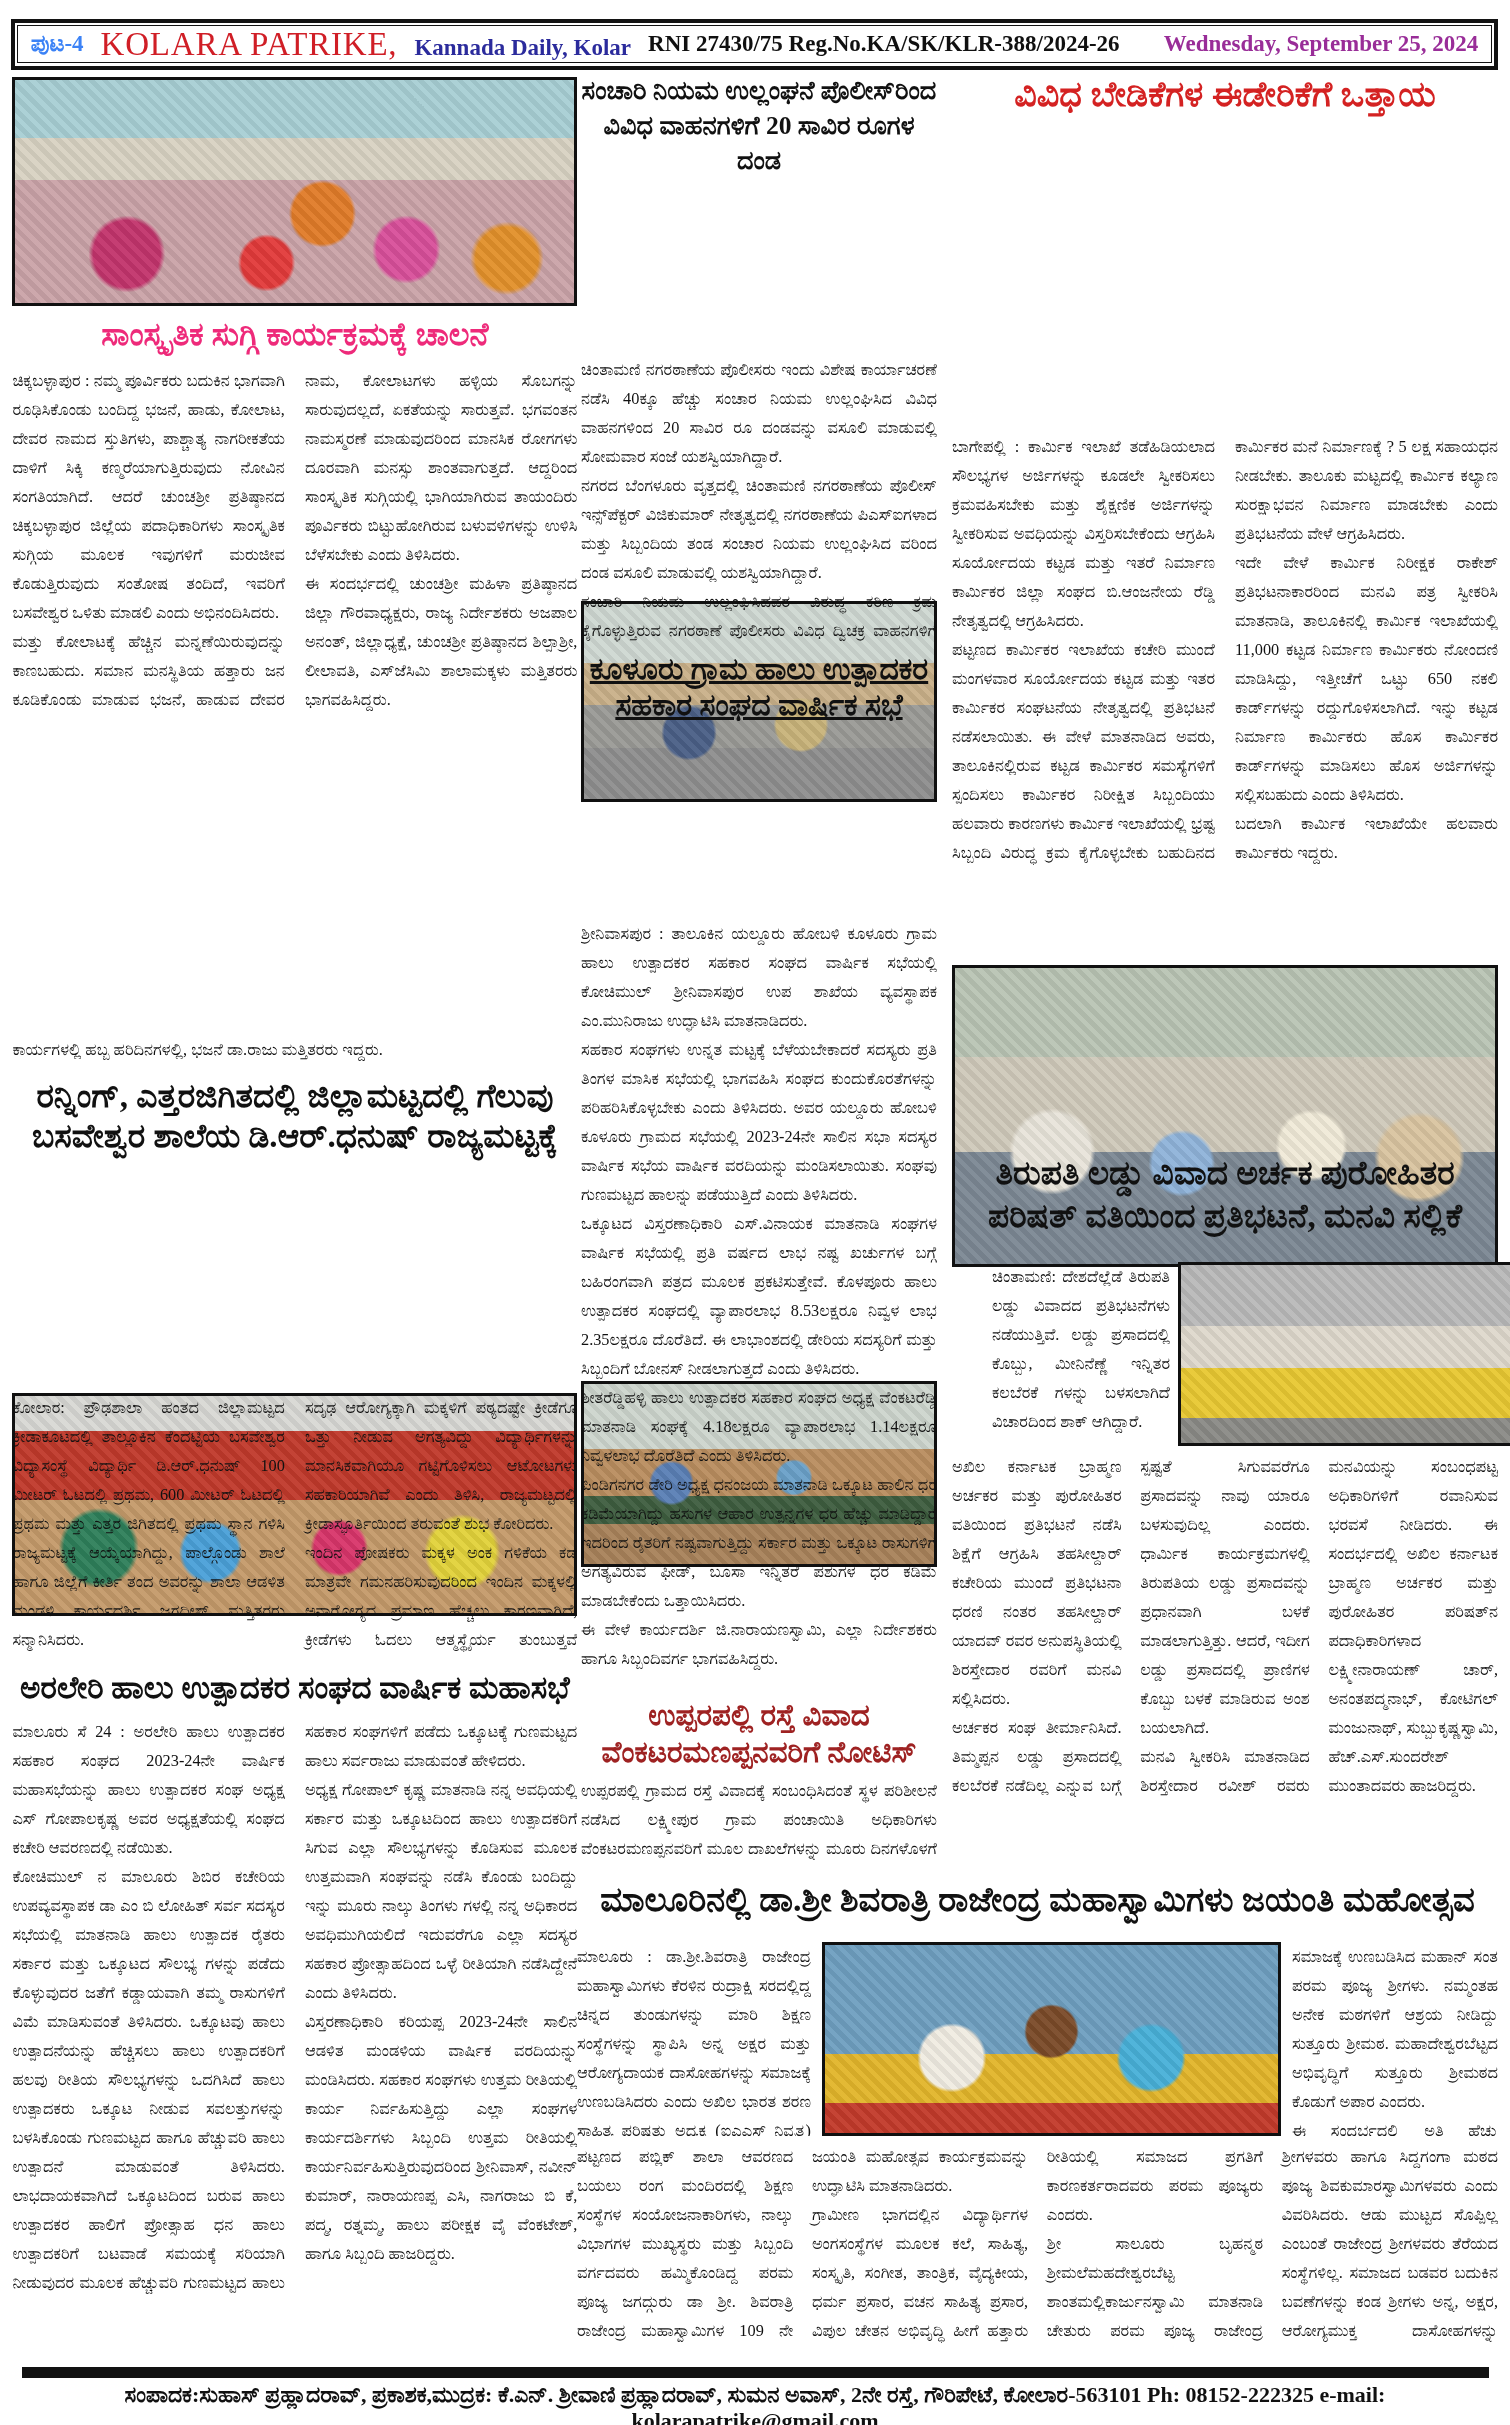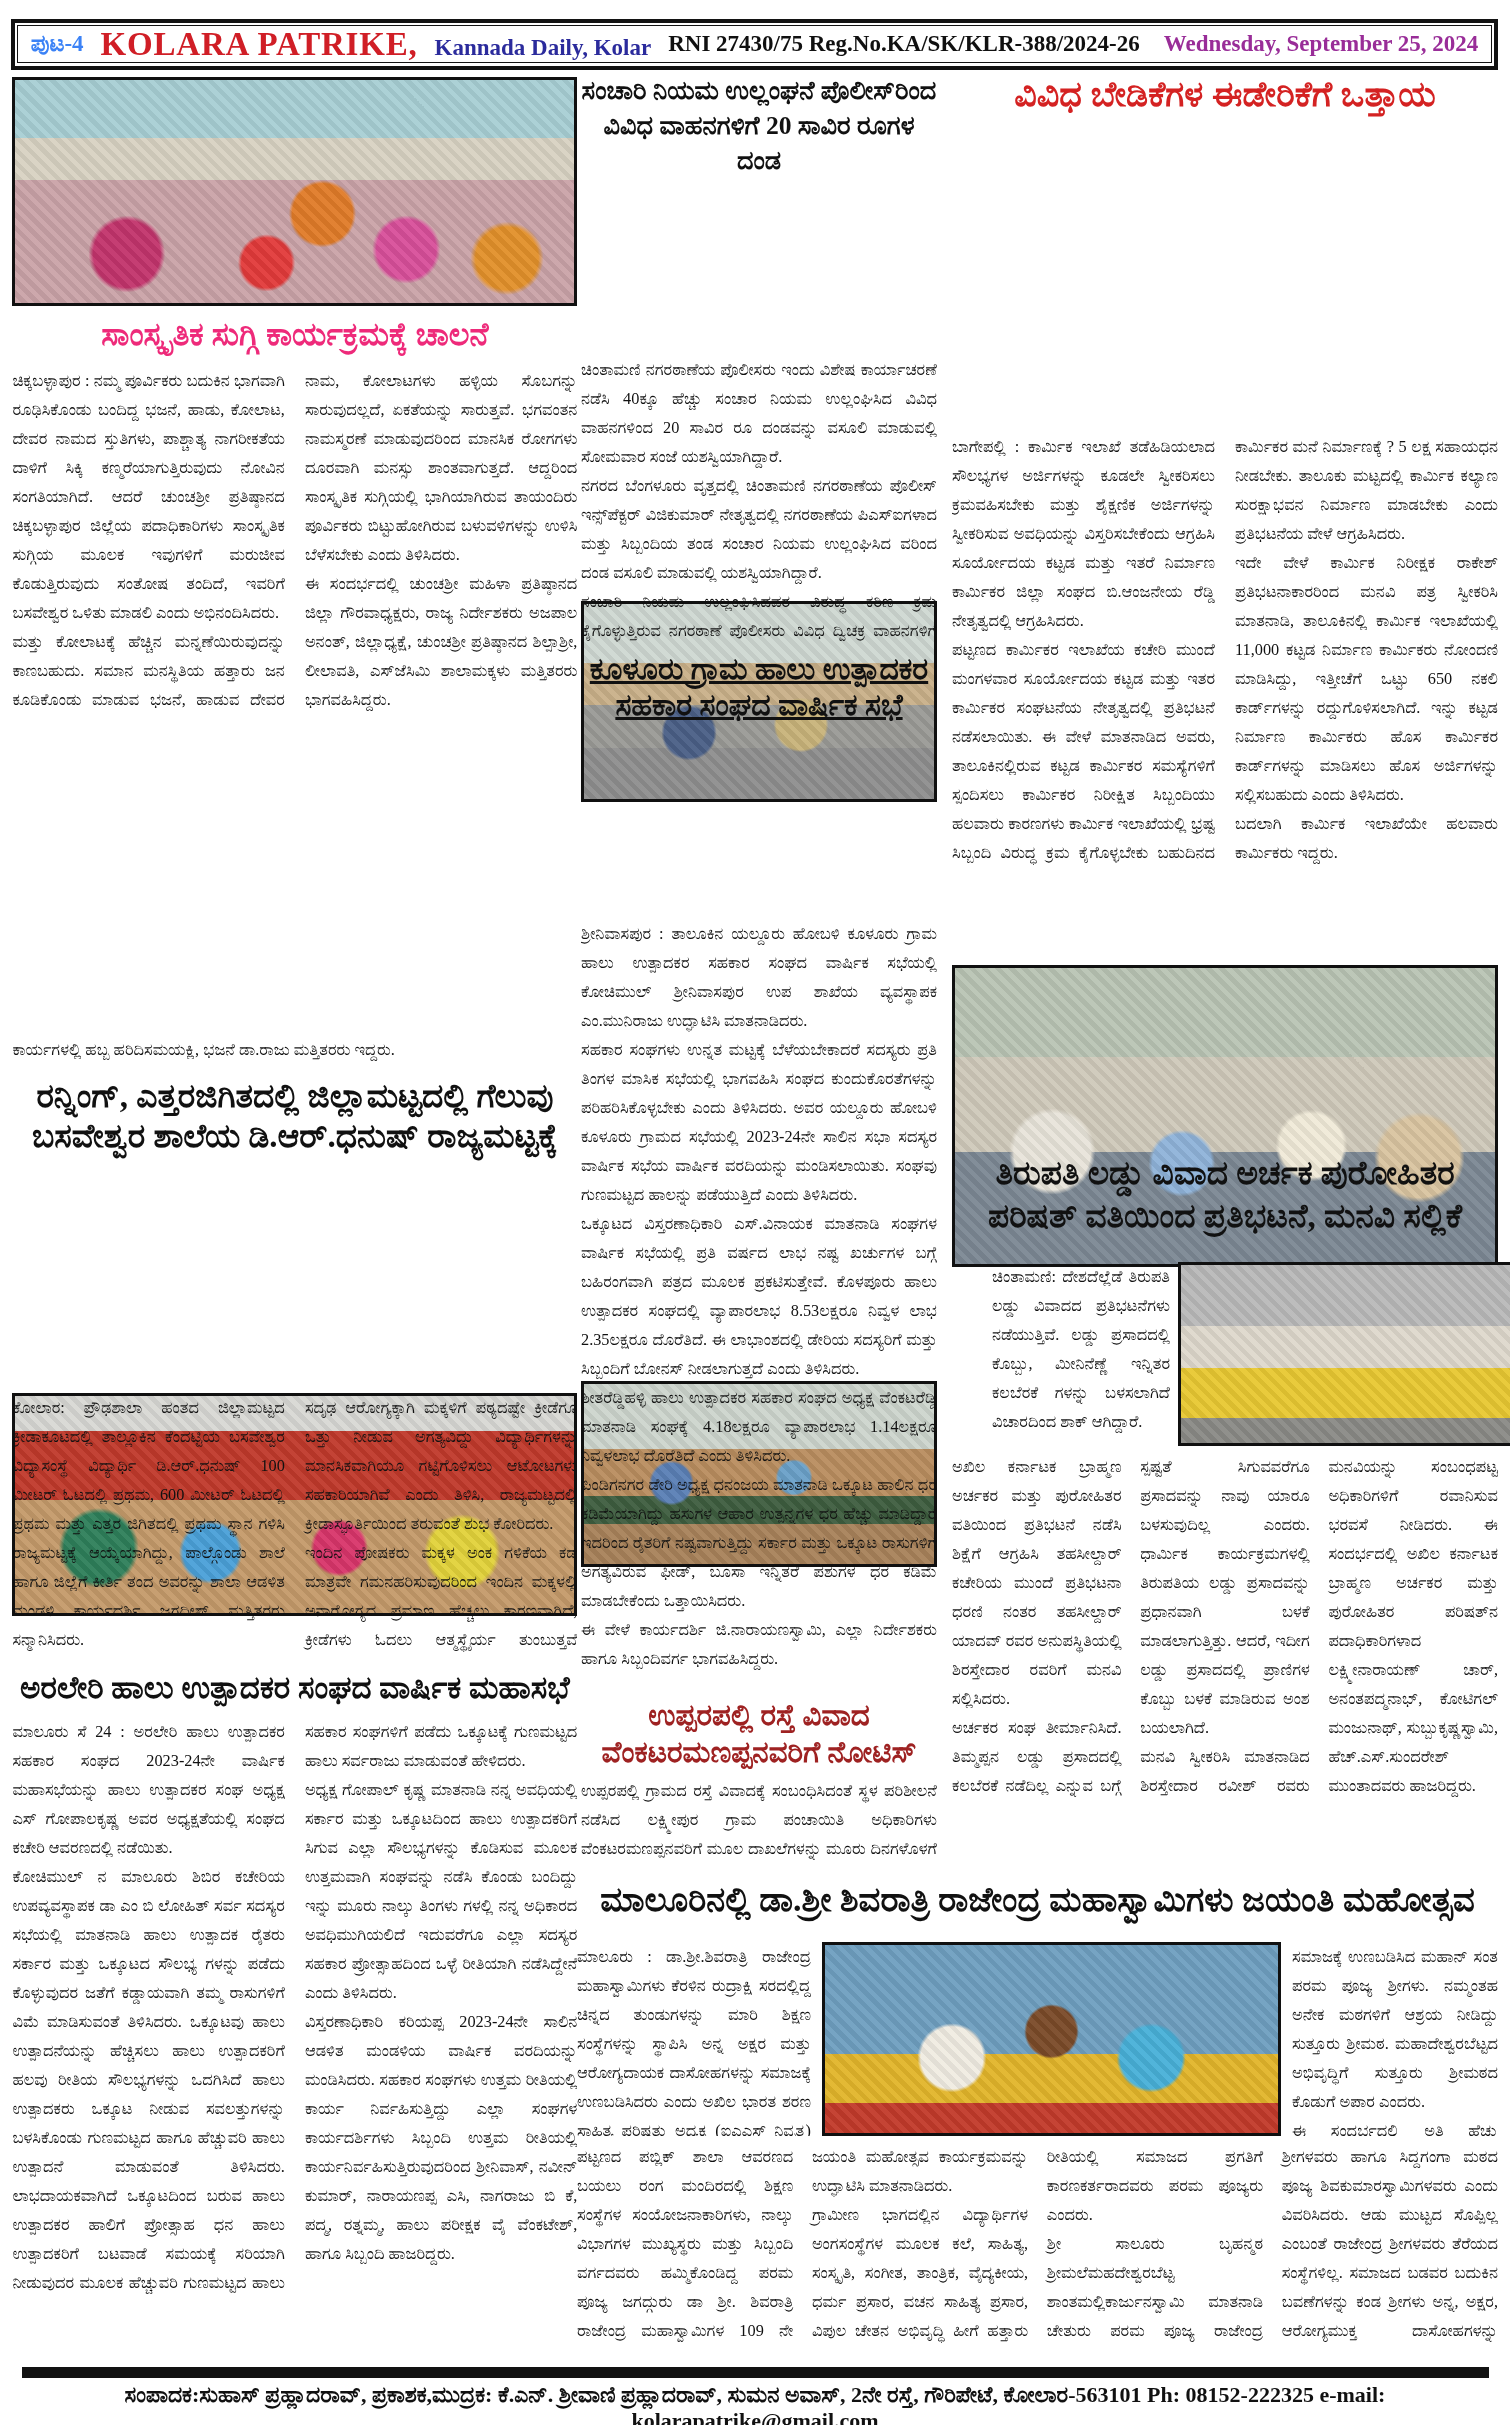--- a/index.html
+++ b/index.html
@@ -12,21 +12,21 @@
   #page{
     position:relative;width:1510px;height:2426px;background:#ffffff;
     font-family:"Liberation Serif", serif;color:var(--ink);
     margin:0 auto;overflow:hidden;
   }
   .abs{position:absolute;}
   
   #masthead{left:11px;top:18.6px;width:1487px;height:51px;border:4.6px solid #131313;padding:2.3px;background:#fff;}
   #masthead-inner{width:100%;height:100%;border:1.5px solid #131313;display:flex;align-items:center;gap:17px;padding:0 12.4px;white-space:nowrap;overflow:hidden;}
   .mh-page{font-size:23px;font-weight:bold;color:#3b82f6;}
-  .mh-name{font-size:33px;font-weight:bold;color:var(--brand-red);letter-spacing:0.8px;}
+  .mh-name{font-size:33px;font-weight:normal;color:var(--brand-red);letter-spacing:0.8px;}
   .mh-sub{font-size:23px;font-weight:bold;color:var(--brand-blue);margin-top:8px;}
   .mh-reg{font-size:23px;font-weight:bold;color:#101010;}
   .mh-date{font-size:23px;font-weight:bold;color:var(--brand-purple);margin-left:auto;}
   
   .photo{border:3.1px solid #101010;position:relative;overflow:hidden;}
   .photo::after{content:"";position:absolute;inset:0;
     background:repeating-linear-gradient(45deg,rgba(255,255,255,.05) 0 4.6px,rgba(0,0,0,.06) 4.6px 9.3px);}
   .ph-suggi{background:
      radial-gradient(circle at 20% 78%, #c2346c 0 7%, transparent 8%),
      radial-gradient(circle at 45% 82%, #e23a3a 0 7%, transparent 8%),
@@ -89,21 +89,21 @@
       <span class="mh-reg">RNI 27430/75 Reg.No.KA/SK/KLR-388/2024-26</span>
       <span class="mh-date">Wednesday, September 25, 2024</span>
     </div>
   </div>
 
   <div class="abs photo ph-suggi" style="left:12.4px;top:77px;width:565px;height:229px;"></div>
   <div class="abs hl hl-pink" style="left:12.4px;top:313px;width:565px;height:48px;">ಸಾಂಸ್ಕೃತಿಕ ಸುಗ್ಗಿ ಕಾರ್ಯಕ್ರಮಕ್ಕೆ ಚಾಲನೆ</div>
   <div class="abs body-text cols2" style="left:12.4px;top:366px;width:565px;height:665px;">ಚಿಕ್ಕಬಳ್ಳಾಪುರ : ನಮ್ಮ ಪೂರ್ವಿಕರು ಬದುಕಿನ ಭಾಗವಾಗಿ ರೂಢಿಸಿಕೊಂಡು ಬಂದಿದ್ದ ಭಜನೆ, ಹಾಡು, ಕೋಲಾಟ, ದೇವರ ನಾಮದ ಸ್ತುತಿಗಳು, ಪಾಶ್ಚಾತ್ಯ ನಾಗರೀಕತೆಯ ದಾಳಿಗೆ ಸಿಕ್ಕಿ ಕಣ್ಮರೆಯಾಗುತ್ತಿರುವುದು ನೋವಿನ ಸಂಗತಿಯಾಗಿದೆ. ಆದರೆ ಚುಂಚಶ್ರೀ ಪ್ರತಿಷ್ಠಾನದ ಚಿಕ್ಕಬಳ್ಳಾಪುರ ಜಿಲ್ಲೆಯ ಪದಾಧಿಕಾರಿಗಳು ಸಾಂಸ್ಕೃತಿಕ ಸುಗ್ಗಿಯ ಮೂಲಕ ಇವುಗಳಿಗೆ ಮರುಜೀವ ಕೊಡುತ್ತಿರುವುದು ಸಂತೋಷ ತಂದಿದೆ, ಇವರಿಗೆ ಬಸವೇಶ್ವರ ಒಳಿತು ಮಾಡಲಿ ಎಂದು ಅಭಿನಂದಿಸಿದರು.
 ಮತ್ತು ಕೋಲಾಟಕ್ಕೆ ಹೆಚ್ಚಿನ ಮನ್ನಣೆಯಿರುವುದನ್ನು ಕಾಣಬಹುದು. ಸಮಾನ ಮನಸ್ಥಿತಿಯ ಹತ್ತಾರು ಜನ ಕೂಡಿಕೊಂಡು ಮಾಡುವ ಭಜನೆ, ಹಾಡುವ ದೇವರ ನಾಮ, ಕೋಲಾಟಗಳು ಹಳ್ಳಿಯ ಸೊಬಗನ್ನು ಸಾರುವುದಲ್ಲದೆ, ಏಕತೆಯನ್ನು ಸಾರುತ್ತವೆ. ಭಗವಂತನ ನಾಮಸ್ಮರಣೆ ಮಾಡುವುದರಿಂದ ಮಾನಸಿಕ ರೋಗಗಳು ದೂರವಾಗಿ ಮನಸ್ಸು ಶಾಂತವಾಗುತ್ತದೆ. ಆದ್ದರಿಂದ ಸಾಂಸ್ಕೃತಿಕ ಸುಗ್ಗಿಯಲ್ಲಿ ಭಾಗಿಯಾಗಿರುವ ತಾಯಂದಿರು ಪೂರ್ವಿಕರು ಬಿಟ್ಟುಹೋಗಿರುವ ಬಳುವಳಿಗಳನ್ನು ಉಳಿಸಿ ಬೆಳೆಸಬೇಕು ಎಂದು ತಿಳಿಸಿದರು.
 ಈ ಸಂದರ್ಭದಲ್ಲಿ ಚುಂಚಶ್ರೀ ಮಹಿಳಾ ಪ್ರತಿಷ್ಠಾನದ ಜಿಲ್ಲಾ ಗೌರವಾಧ್ಯಕ್ಷರು, ರಾಜ್ಯ ನಿರ್ದೇಶಕರು ಅಜಪಾಲ ಅನಂತ್, ಜಿಲ್ಲಾಧ್ಯಕ್ಷೆ, ಚುಂಚಶ್ರೀ ಪ್ರತಿಷ್ಠಾನದ ಶಿಲ್ಪಾಶ್ರೀ, ಲೀಲಾವತಿ, ಎಸ್‌ಜೆಸಿಮಿ ಶಾಲಾಮಕ್ಕಳು ಮತ್ತಿತರರು ಭಾಗವಹಿಸಿದ್ದರು.</div>
-  <div class="abs body-text" style="left:12.4px;top:1035px;width:565px;height:36px;">ಕಾರ್ಯಗಳಲ್ಲಿ ಹಬ್ಬ ಹರಿದಿಸಮಯಕ್ಲಿ, ಭಜನೆ ಡಾ.ರಾಜು ಮತ್ತಿತರರು ಇದ್ದರು.</div>
+  <div class="abs body-text" style="left:12.4px;top:1035px;width:565px;height:36px;">ಕಾರ್ಯಗಳಲ್ಲಿ ಹಬ್ಬ ಹರಿದಿನಗಳಲ್ಲಿ, ಭಜನೆ ಡಾ.ರಾಜು ಮತ್ತಿತರರು ಇದ್ದರು.</div>
 
   <div class="abs hl" style="left:12.4px;top:1076px;width:565px;height:84px;font-size:33px;line-height:40px;">ರನ್ನಿಂಗ್, ಎತ್ತರಜಿಗಿತದಲ್ಲಿ ಜಿಲ್ಲಾಮಟ್ಟದಲ್ಲಿ ಗೆಲುವು ಬಸವೇಶ್ವರ ಶಾಲೆಯ ಡಿ.ಆರ್.ಧನುಷ್ ರಾಜ್ಯಮಟ್ಟಕ್ಕೆ</div>
   <div class="abs photo ph-school" style="left:12.4px;top:1164px;width:565px;height:223px;"></div>
   <div class="abs body-text cols2" style="left:12.4px;top:1393px;width:565px;height:267px;">ಕೋಲಾರ: ಪ್ರೌಢಶಾಲಾ ಹಂತದ ಜಿಲ್ಲಾಮಟ್ಟದ ಕ್ರೀಡಾಕೂಟದಲ್ಲಿ ತಾಲ್ಲೂಕಿನ ಕೆಂದಟ್ಟಿಯ ಬಸವೇಶ್ವರ ವಿದ್ಯಾಸಂಸ್ಥೆ ವಿದ್ಯಾರ್ಥಿ ಡಿ.ಆರ್.ಧನುಷ್ 100 ಮೀಟರ್ ಓಟದಲ್ಲಿ ಪ್ರಥಮ, 600 ಮೀಟರ್ ಓಟದಲ್ಲಿ ಪ್ರಥಮ ಮತ್ತು ಎತ್ತರ ಜಿಗಿತದಲ್ಲಿ ಪ್ರಥಮ ಸ್ಥಾನ ಗಳಿಸಿ ರಾಜ್ಯಮಟ್ಟಕ್ಕೆ ಆಯ್ಕೆಯಾಗಿದ್ದು, ಪಾಲ್ಗೊಂಡು ಶಾಲೆ ಹಾಗೂ ಜಿಲ್ಲೆಗೆ ಕೀರ್ತಿ ತಂದ ಅವರನ್ನು ಶಾಲಾ ಆಡಳಿತ ಮಂಡಳಿ ಕಾರ್ಯದರ್ಶಿ ಜಗದೀಶ್ ಮತ್ತಿತರರು ಸನ್ಮಾನಿಸಿದರು.
 ಸದೃಢ ಆರೋಗ್ಯಕ್ಕಾಗಿ ಮಕ್ಕಳಿಗೆ ಪಠ್ಯದಷ್ಟೇ ಕ್ರೀಡೆಗೂ ಒತ್ತು ನೀಡುವ ಅಗತ್ಯವಿದ್ದು ವಿದ್ಯಾರ್ಥಿಗಳನ್ನು ಮಾನಸಿಕವಾಗಿಯೂ ಗಟ್ಟಿಗೊಳಿಸಲು ಆಟೋಟಗಳು ಸಹಕಾರಿಯಾಗಿವೆ ಎಂದು ತಿಳಿಸಿ, ರಾಜ್ಯಮಟ್ಟದಲ್ಲಿ ಕ್ರೀಡಾಸ್ಫೂರ್ತಿಯಿಂದ ತರುವಂತೆ ಶುಭ ಕೋರಿದರು.
 ಇಂದಿನ ಪೋಷಕರು ಮಕ್ಕಳ ಅಂಕ ಗಳಿಕೆಯ ಕಡೆ ಮಾತ್ರವೇ ಗಮನಹರಿಸುವುದರಿಂದ ಇಂದಿನ ಮಕ್ಕಳಲ್ಲಿ ಅನಾರೋಗ್ಯದ ಪ್ರಮಾಣ ಹೆಚ್ಚಲು ಕಾರಣವಾಗಿದೆ, ಕ್ರೀಡೆಗಳು ಓದಲು ಆತ್ಮಸ್ಥೈರ್ಯ ತುಂಬುತ್ತವೆ ಎಂಬುದನ್ನು ಮರೆಯಬಾರದು ಎಂದು ತಿಳಿಸಿ ಶುಭ ಕೋರಿದರು.
 ಈ ವಿದ್ಯಾರ್ಥಿಗೆ ಶಾಲೆಯ ಖಜಾಂಚಿ ರೇಖಾ, ಮುಖ್ಯ ಶಿಕ್ಷಕರಾದ ಮುನಿರಾಜು, ದೈಹಿಕ ಶಿಕ್ಷಣ ಶಿಕ್ಷಕಿ ಶ್ರೀದೇವಿ ಮತ್ತು ಎಲ್ಲಾ ಶಿಕ್ಷಕರು ಶಾಲಾ ಆಡಳಿತ ಮಂಡಳಿ ಹಾಗೂ ಸಿಬ್ಬಂದಿ ವರ್ಗದವರು ಅಭಿನಂದಿಸಿದರು.</div>
 
   <div class="abs hl" style="left:12.4px;top:1668px;width:565px;height:43px;font-size:31px;line-height:39px;">ಅರಲೇರಿ ಹಾಲು ಉತ್ಪಾದಕರ ಸಂಘದ ವಾರ್ಷಿಕ ಮಹಾಸಭೆ</div>
   <div class="abs body-text cols2" style="left:12.4px;top:1717px;width:565px;height:639px;">ಮಾಲೂರು ಸೆ 24 : ಅರಲೇರಿ ಹಾಲು ಉತ್ಪಾದಕರ ಸಹಕಾರ ಸಂಘದ 2023-24ನೇ ವಾರ್ಷಿಕ ಮಹಾಸಭೆಯನ್ನು ಹಾಲು ಉತ್ಪಾದಕರ ಸಂಘ ಅಧ್ಯಕ್ಷ ಎಸ್ ಗೋಪಾಲಕೃಷ್ಣ ಅವರ ಅಧ್ಯಕ್ಷತೆಯಲ್ಲಿ ಸಂಘದ ಕಚೇರಿ ಆವರಣದಲ್ಲಿ ನಡೆಯಿತು.

